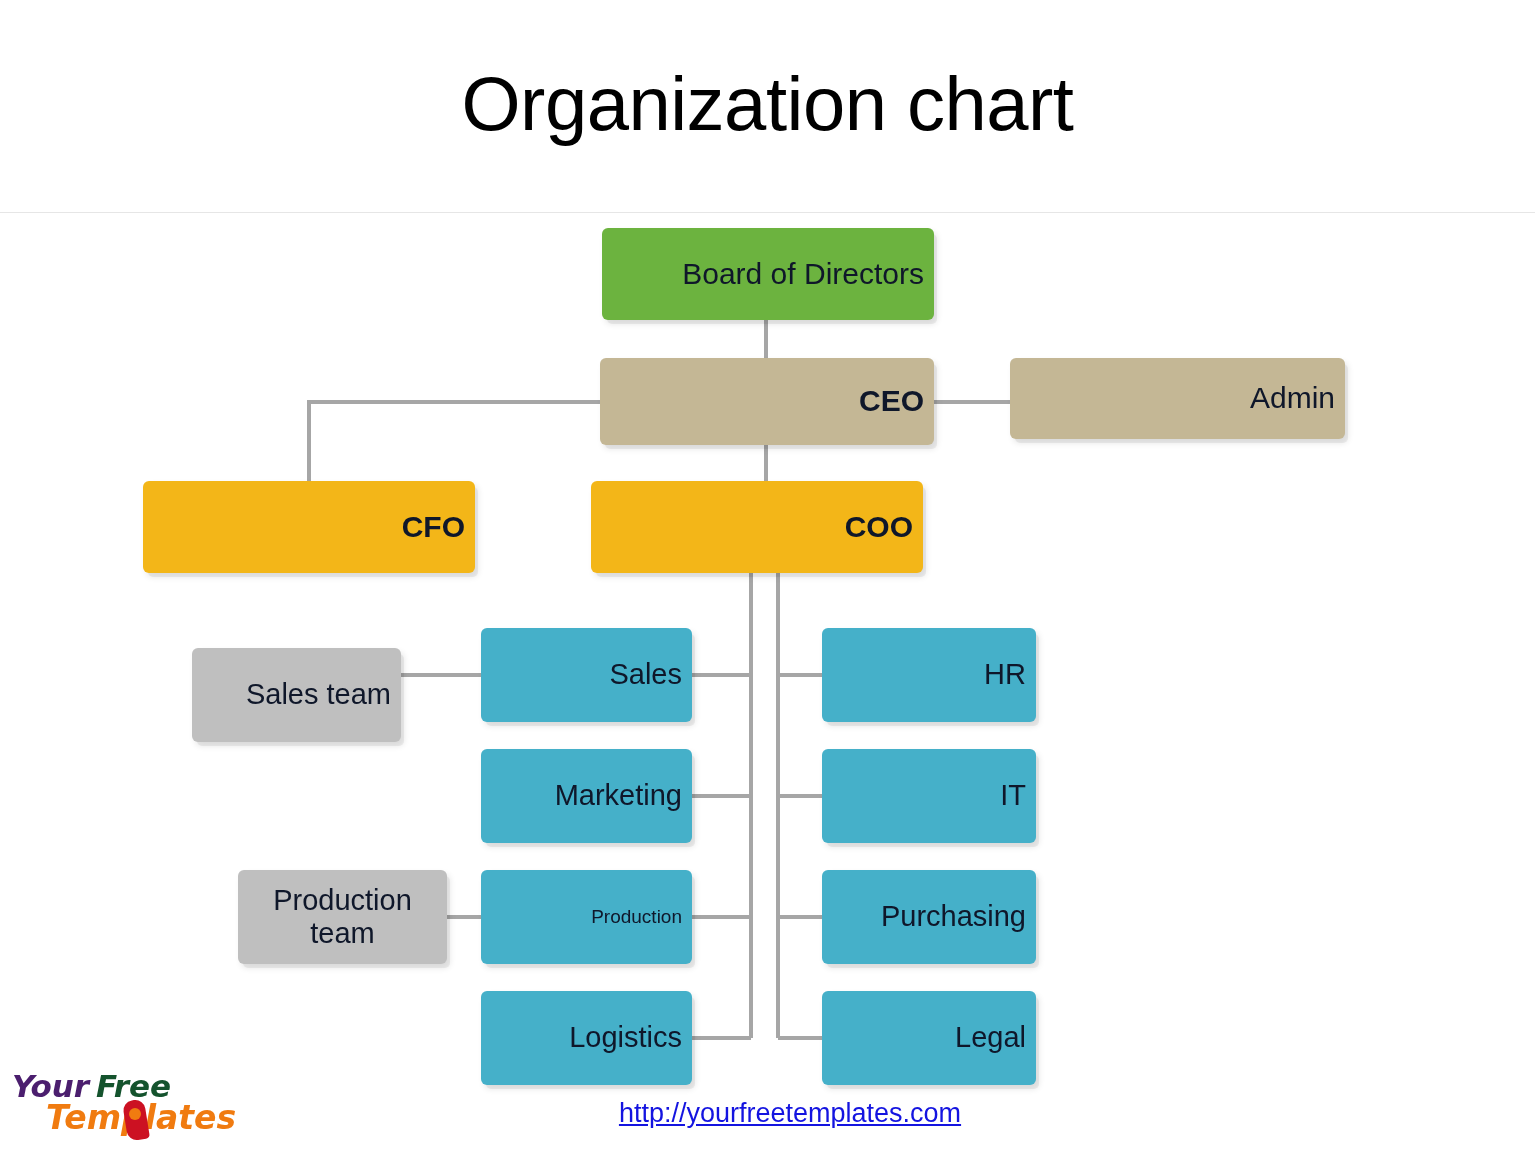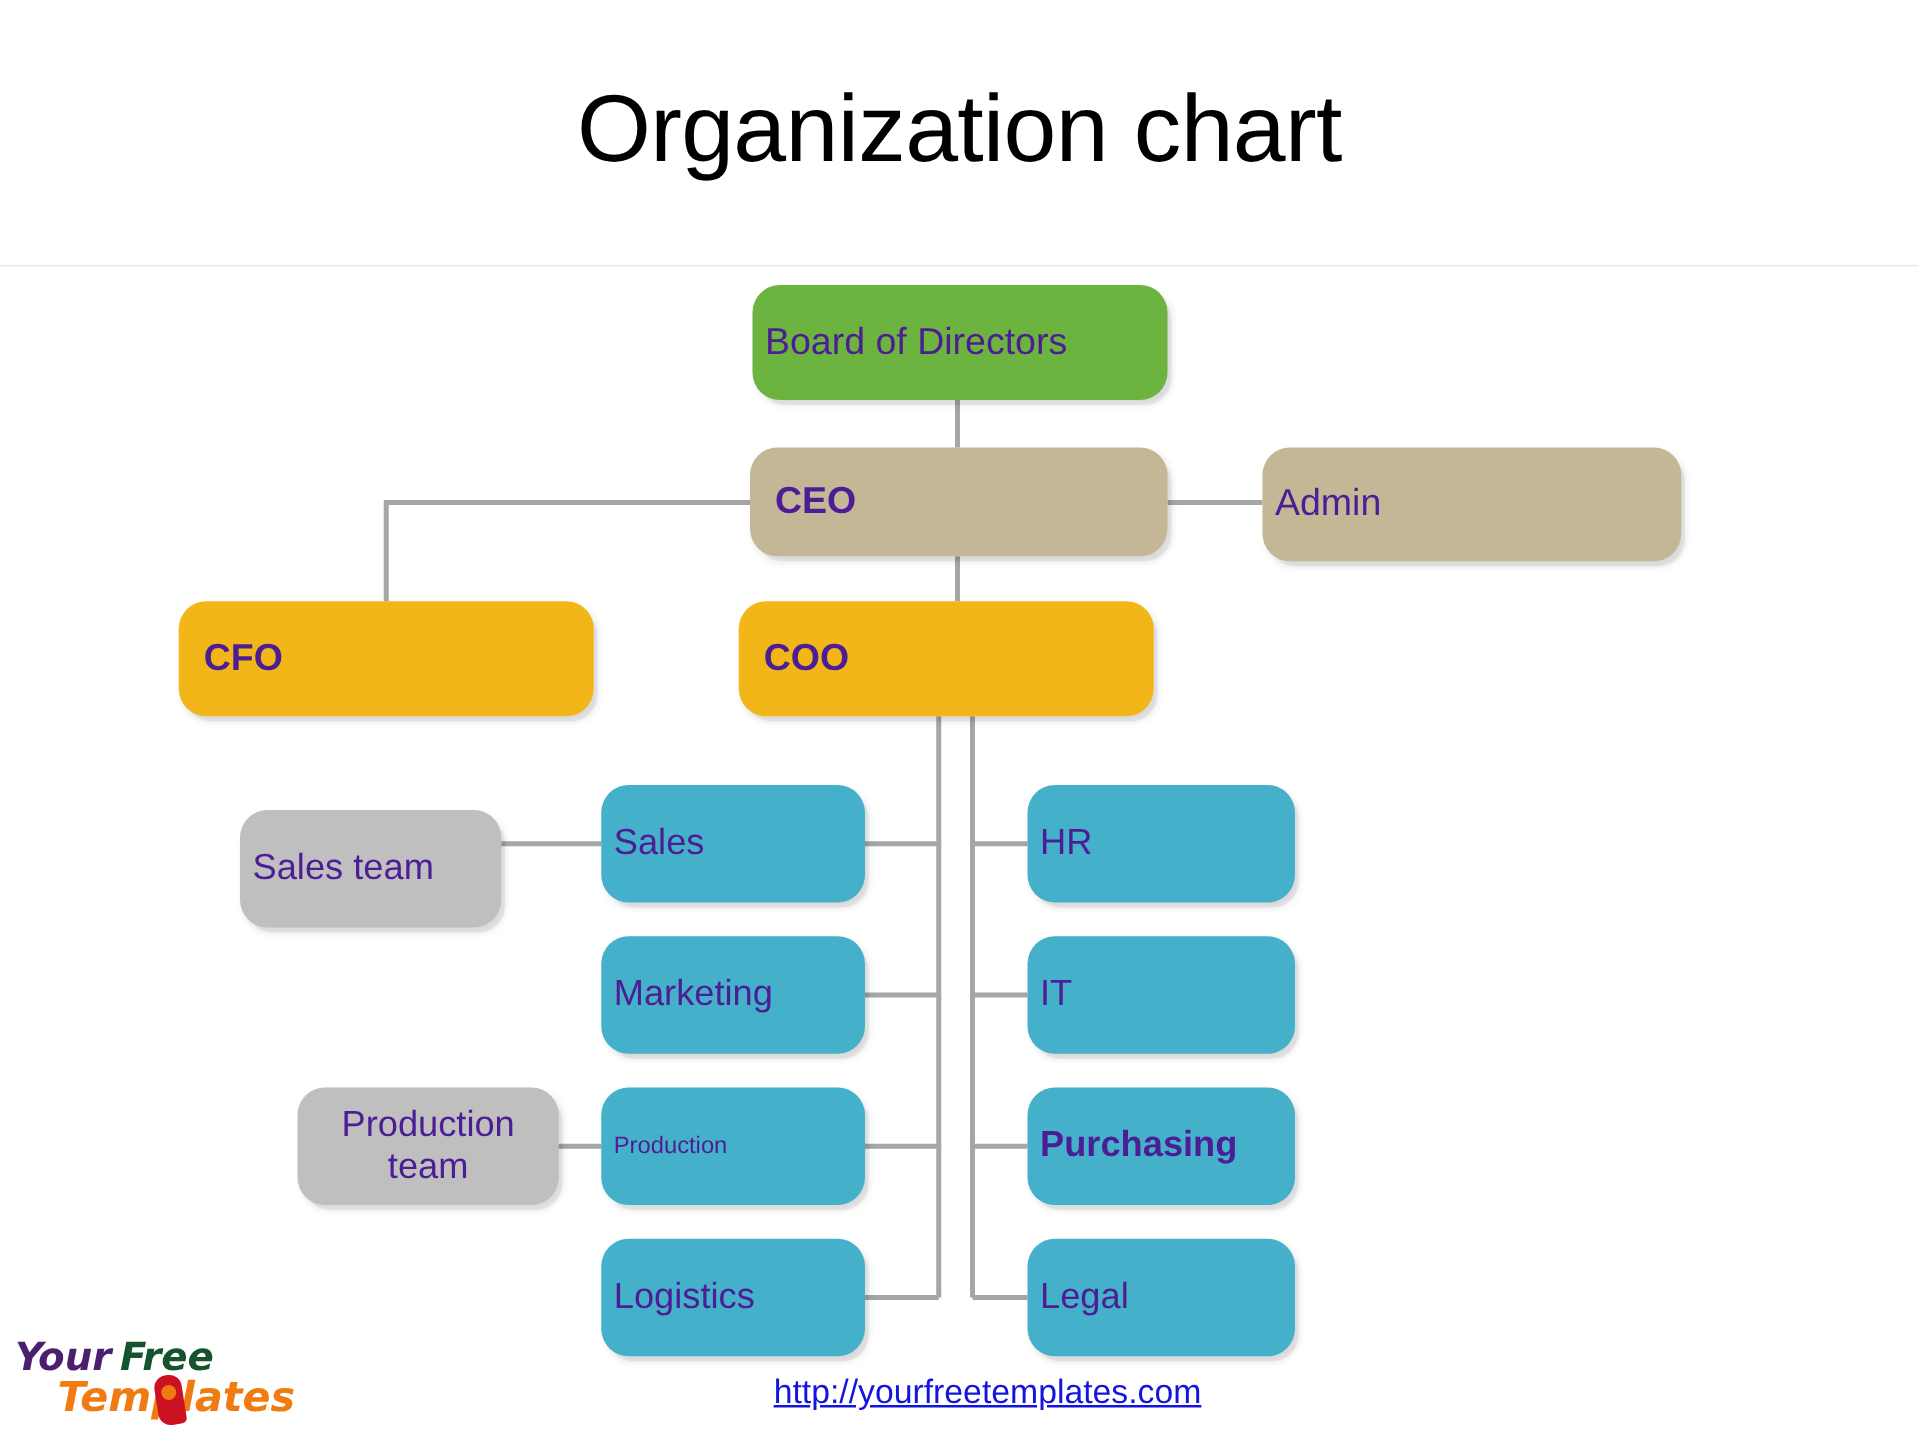--- a/index.html
+++ b/index.html
@@ -47,26 +47,26 @@
     left: 0;
     top: 0;
     width: 1535px;
     height: 1151px;
   }
 
   
   .node {
     position: absolute;
     box-sizing: border-box;
-    border-radius: 22px;
+    border-radius: 6px;
     display: flex;
     align-items: center;
-    justify-content: flex-start;
+    justify-content: flex-end;
     text-align: center;
-    color: #4c1d95;
+    color: #0f172a;
     box-shadow: 4px 5px 0 -1px rgba(0,0,0,0.055),
                 3px 4px 6px rgba(0,0,0,0.10);
     padding: 2px 10px;
     line-height: 1.15;
   }
   .node .lbl { display: block; }
   .node.bold { font-weight: bold; padding-left: 20px; }
 
   
   #url {
@@ -162,21 +162,21 @@
     </g>
   </svg>
 
   <div id="nodes">
       <div class="node" style="left: 602px; top: 228px; width: 332px; height: 92px; background: rgb(108, 179, 63); font-size: 30px;">
         <span class="lbl">Board of Directors</span>
       </div>
       <div class="node bold" style="left: 600px; top: 358px; width: 334px; height: 87px; background: rgb(196, 183, 149); font-size: 30px;">
         <span class="lbl">CEO</span>
       </div>
-      <div class="node" style="left: 1010px; top: 358px; width: 335px; height: 91px; background: rgb(196, 183, 149); font-size: 30px;">
+      <div class="node" style="left: 1010px; top: 358px; width: 335px; height: 81px; background: rgb(196, 183, 149); font-size: 30px;">
         <span class="lbl">Admin</span>
       </div>
       <div class="node bold" style="left: 143px; top: 481px; width: 332px; height: 92px; background: rgb(243, 182, 24); font-size: 30px;">
         <span class="lbl">CFO</span>
       </div>
       <div class="node bold" style="left: 591px; top: 481px; width: 332px; height: 92px; background: rgb(243, 182, 24); font-size: 30px;">
         <span class="lbl">COO</span>
       </div>
       <div class="node" style="left: 192px; top: 628px; width: 209px; height: 94px; background: rgb(191, 191, 191); font-size: 29px; margin-top: 20px;">
         <span class="lbl">Sales team</span>
@@ -192,21 +192,21 @@
       </div>
       <div class="node" style="left: 822px; top: 749px; width: 214px; height: 94px; background: rgb(69, 176, 201); font-size: 29px;">
         <span class="lbl">IT</span>
       </div>
       <div class="node" style="left: 192px; top: 870px; width: 209px; height: 94px; background: rgb(191, 191, 191); font-size: 29px; margin-left: 46px;">
         <span class="lbl">Production team</span>
       </div>
       <div class="node" style="left: 481px; top: 870px; width: 211px; height: 94px; background: rgb(69, 176, 201); font-size: 19px;">
         <span class="lbl">Production</span>
       </div>
-      <div class="node" style="left: 822px; top: 870px; width: 214px; height: 94px; background: rgb(69, 176, 201); font-size: 29px; font-weight: bold;">
+      <div class="node" style="left: 822px; top: 870px; width: 214px; height: 94px; background: rgb(69, 176, 201); font-size: 29px;">
         <span class="lbl">Purchasing</span>
       </div>
       <div class="node" style="left: 481px; top: 991px; width: 211px; height: 94px; background: rgb(69, 176, 201); font-size: 29px;">
         <span class="lbl">Logistics</span>
       </div>
       <div class="node" style="left: 822px; top: 991px; width: 214px; height: 94px; background: rgb(69, 176, 201); font-size: 29px;">
         <span class="lbl">Legal</span>
       </div>
     </div>
 

